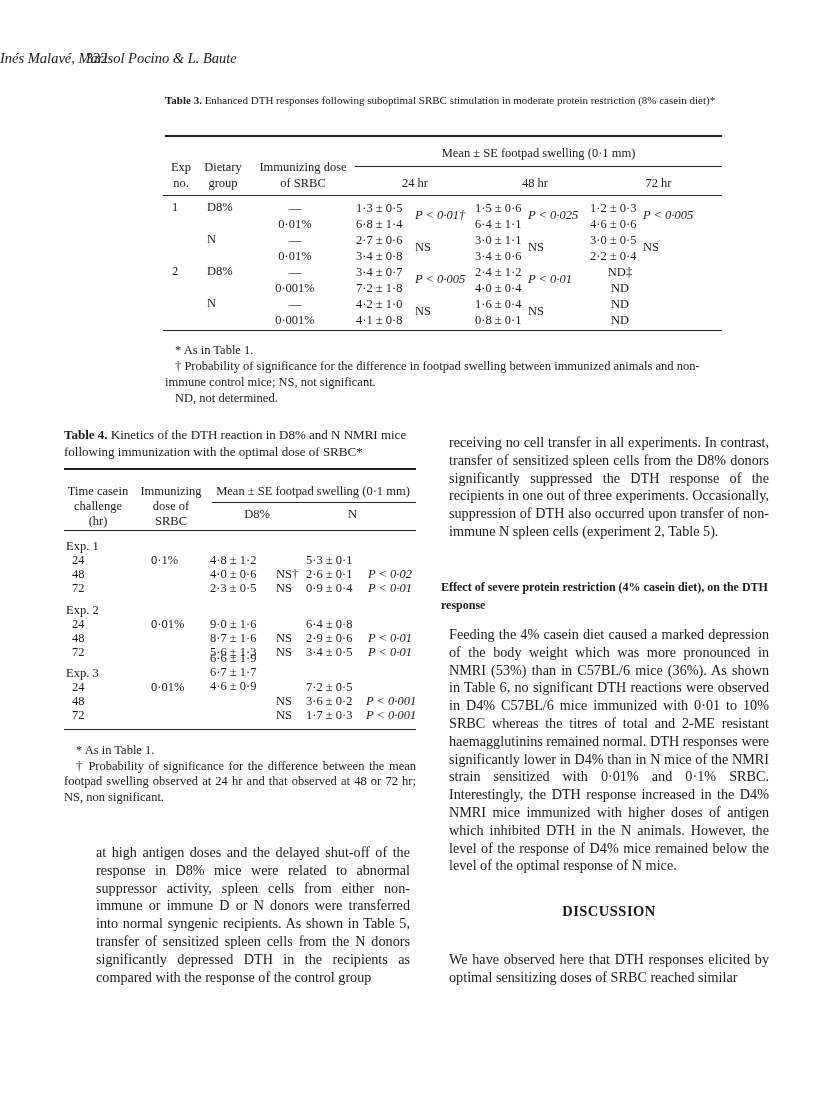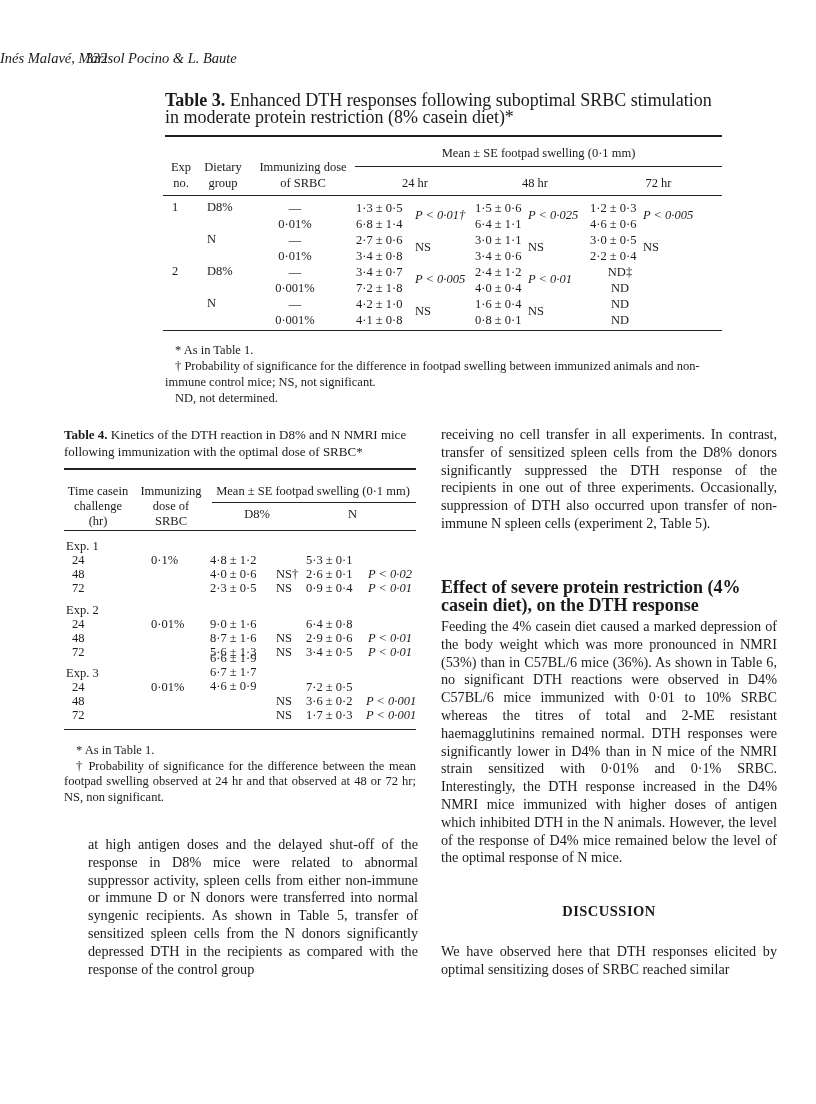--- a/index.html
+++ b/index.html
@@ -6,40 +6,40 @@
   body {
     width: 816px; height: 1104px; position: relative; overflow: hidden;
     font-family: "Liberation Serif", "DejaVu Serif", serif; color: #1a1a1a;
   }
   .abs { position: absolute; }
   .running-head { top: 50px; left: 0; width: 816px; height: 20px; font-size: 14.5px; }
   .page-num { position: absolute; left: 86px; top: 0; }
   .authors { position: absolute; left: 0; width: 816px; text-align: left; font-style: italic; top: 0; }
 
   
-  .t3-caption { top: 92px; left: 165px; width: 560px; font-size: 18px; line-height: 17px; }
+  .t3-caption { top: 92px; left: 165px; width: 560px; font-size: 11px; line-height: 17px; }
   .t3-caption b { font-weight: bold; }
   .rule { position: absolute; background: #222; }
   .t3 { position: absolute; font-size: 12.5px; }
   .cell { position: absolute; white-space: nowrap; }
   .center { text-align: center; }
   .ital { font-style: italic; }
 
   .t3-foot { position: absolute; left: 165px; width: 560px; font-size: 12.5px; line-height: 16px; }
   .t3-foot p { margin: 0; text-indent: 10px; }
 
   
   .t4-caption { top: 426px; left: 64px; width: 352px; font-size: 13px; line-height: 17px; }
   .t4 { font-size: 12.5px; }
   .t4-foot { position: absolute; left: 64px; width: 352px; font-size: 12.5px; line-height: 15.5px; text-align: justify; }
   .t4-foot p { margin: 0; text-indent: 12px; }
 
   .body-text { position: absolute; font-size: 14.2px; line-height: 17.8px; text-align: justify; }
-  .body-text p { margin: 0; }
-  .heading { position: absolute; font-size: 18px; line-height: 18px; font-weight: bold; }
+  .body-text p { margin: 8px; }
+  .heading { position: absolute; font-size: 12px; line-height: 18px; font-weight: bold; }
   .discussion { position: absolute; font-weight: bold; font-size: 14.5px; letter-spacing: 0.5px; text-align: center; }
 </style>
 </head>
 <body>
 
 <div class="abs running-head">
   <span class="page-num">332</span>
   <span class="authors">Inés Malavé, Marisol Pocino &amp; L. Baute</span>
 </div>
 

